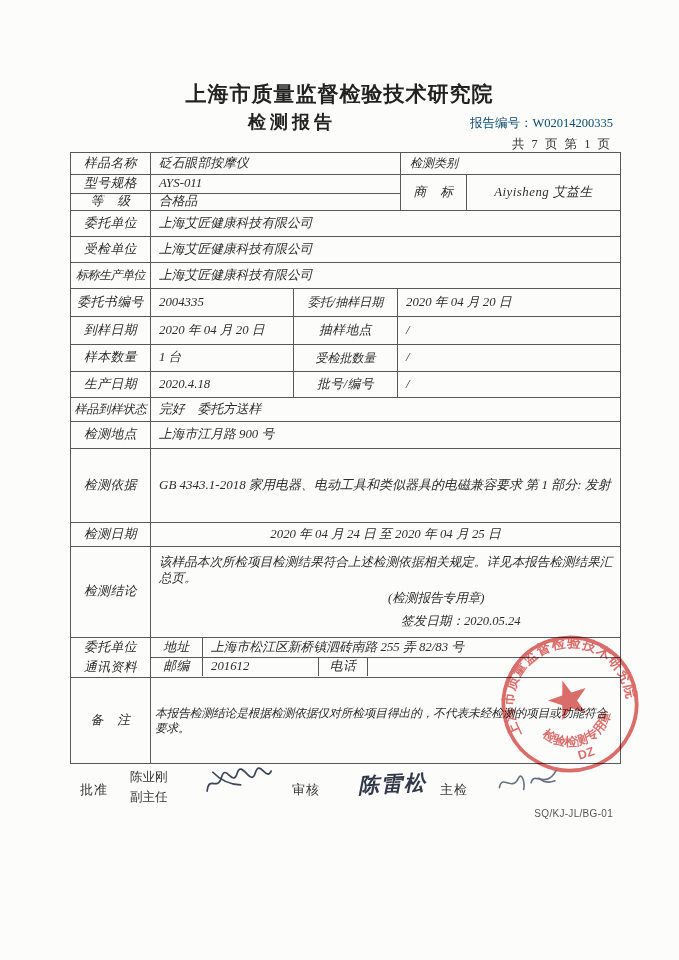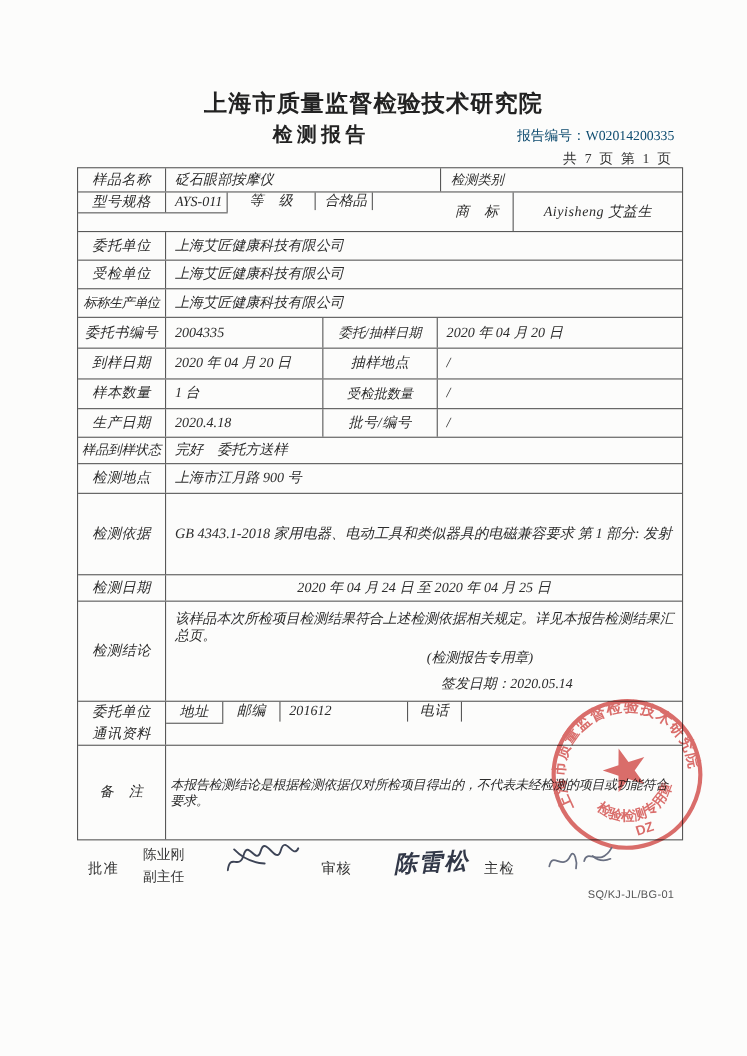--- a/index.html
+++ b/index.html
@@ -29,21 +29,21 @@
   .lbl{justify-content:center;text-align:center;letter-spacing:0.5px;}
   .val{padding-left:8px;padding-right:4px;}
   .ctr{justify-content:center;text-align:center;}
   .flex1{flex:1 1 auto;min-width:0;}
   .w80{width:80px;flex:0 0 80px;}
   .w250{width:250px;flex:0 0 250px;}
   .w66{width:66px;flex:0 0 66px;}
   .w143{width:143px;flex:0 0 143px;}
   .w104{width:104px;flex:0 0 104px;}
   .sm{font-size:12px;letter-spacing:0;}
-  .colgroup{display:flex;flex-direction:row;}
+  .colgroup{display:flex;flex-direction:column;}
   .subrow{display:flex;align-items:stretch;}
   .noR{border-right:none !important;}
   .stack{flex-direction:column;justify-content:center;line-height:1.5;}
 
   
   .conclusion-cell{position:relative;display:block;border-right:none;}
   .conclusion-line{padding:8px 6px 0 8px;font-size:12.6px;}
   .seal-note{position:absolute;left:237px;top:44px;font-size:12.6px;}
   .sign-date{position:absolute;left:250px;top:67px;font-size:12.6px;}
 
@@ -156,32 +156,33 @@
     <div class="trow" style="height:24px">
       <div class="cell lbl w80">检测日期</div>
       <div class="cell ctr flex1">2020 年 04 月 24 日 至 2020 年 04 月 25 日</div>
     </div>
 
     <div class="trow" style="height:91px">
       <div class="cell lbl w80">检测结论</div>
       <div class="cell flex1 conclusion-cell">
         <div class="conclusion-line">该样品本次所检项目检测结果符合上述检测依据相关规定。详见本报告检测结果汇总页。</div>
         <div class="seal-note">(检测报告专用章)</div>
-        <div class="sign-date">签发日期：2020.05.14</div>
+        <div class="sign-date">签发日期：2020.05.24</div>
       </div>
     </div>
 
     <div class="trow" style="height:40px">
       <div class="cell lbl w80 stack">
         <span>委托单位</span>
         <span>通讯资料</span>
       </div>
       <div class="colgroup flex1">
         <div class="subrow" style="height:20px;border-bottom:1px solid var(--bc)">
           <div class="cell lbl" style="width:52px;flex:0 0 52px">地址</div>
+          <div class="cell val flex1 noR">上海市松江区新桥镇泗砖南路 255 弄 82/83 号</div>
         </div>
         <div class="subrow" style="height:18px">
           <div class="cell lbl" style="width:52px;flex:0 0 52px">邮编</div>
           <div class="cell val" style="width:116px;flex:0 0 116px">201612</div>
           <div class="cell lbl" style="width:49px;flex:0 0 49px">电话</div>
         </div>
       </div>
     </div>
 
     <div class="trow" style="height:85px">

